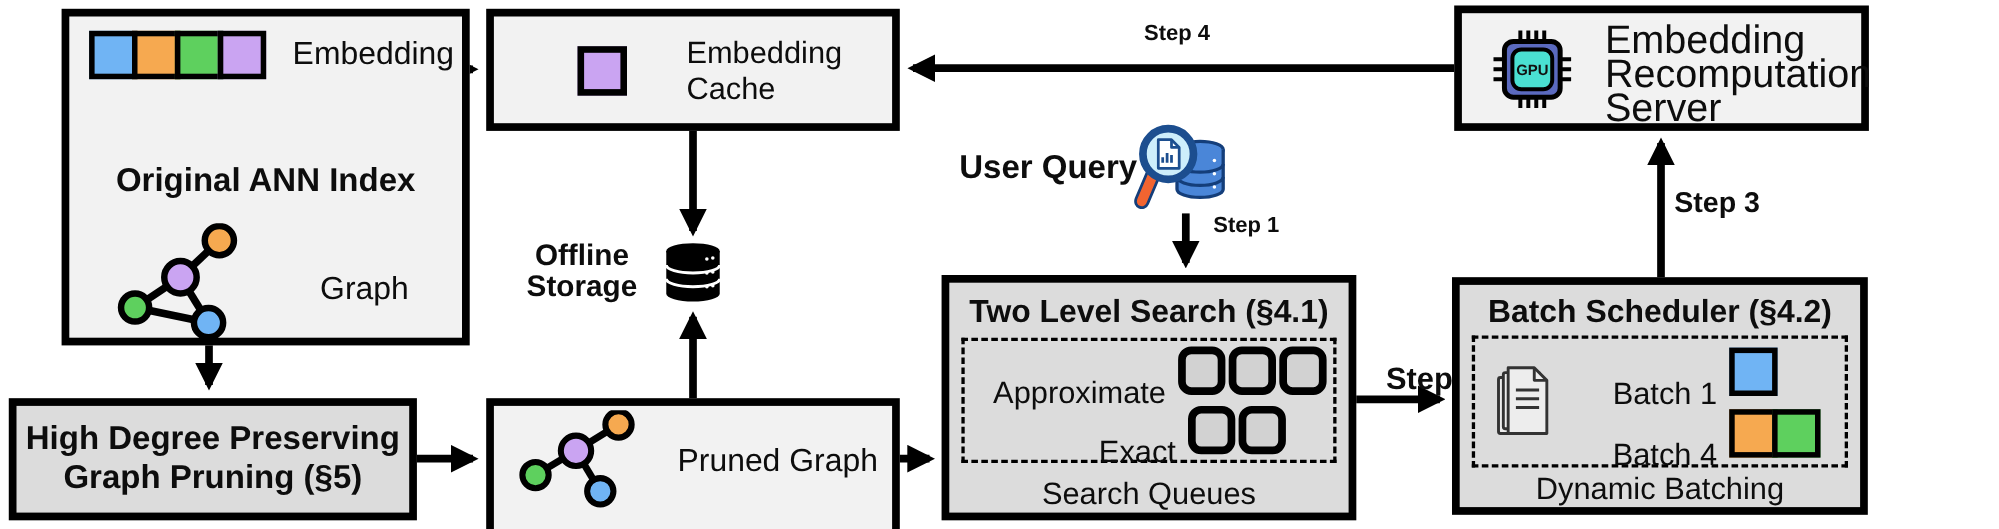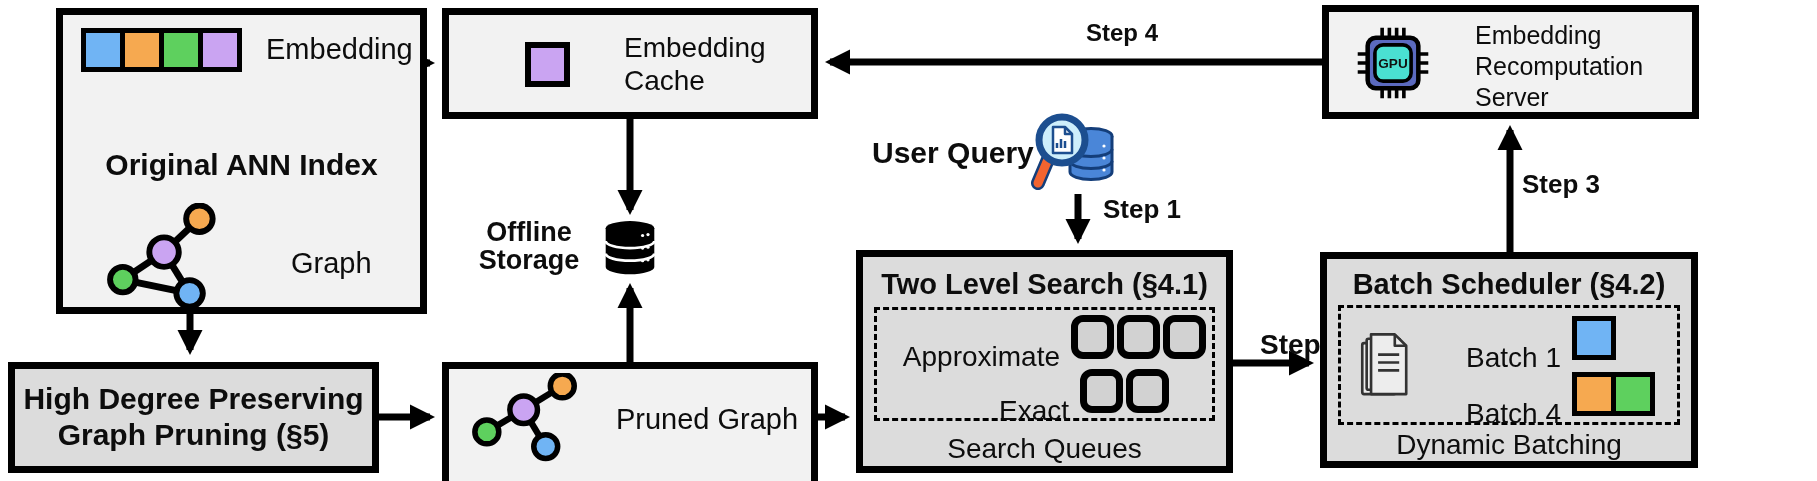--- a/index.html
+++ b/index.html
@@ -127,24 +127,24 @@
         <circle cx="73" cy="60" r="1.6" fill="#fff"></circle>
     </g>
     <line x1="18" y1="47" x2="7" y2="73" stroke="#143e7a" stroke-width="14" stroke-linecap="round"></line>
     <line x1="18" y1="47" x2="7" y2="73" stroke="var(--magnifier-handle)" stroke-width="9" stroke-linecap="round"></line>
     <circle cx="31" cy="30" r="23" fill="var(--magnifier-lens)" stroke="#1c4e8f" stroke-width="7"></circle>
     <path d="M22 17 h12 l7 7 v19 h-19 z" fill="#fff" stroke="#1c4e8f" stroke-width="2.5" stroke-linejoin="round"></path>
     <path d="M34 17 v7 h7" fill="none" stroke="#1c4e8f" stroke-width="2.5" stroke-linejoin="round"></path>
     <path d="M26 38 v-5 M30 38 v-9 M34 38 v-7" stroke="#1c4e8f" stroke-width="2.5"></path>
   </svg>
 
-  <div class="abs bold" style="left:1103px;top:194px;font-size:26px;">Step 1</div>
+  <div class="abs bold" style="left:1103px;top:194px;font-size:20px;">Step 1</div>
   <div class="abs bold" style="left:1260px;top:329px;font-size:28px;">Step 2</div>
   <div class="abs bold" style="left:1522px;top:169px;font-size:26px;">Step 3</div>
-  <div class="abs bold ctr" style="left:1052px;top:19px;width:140px;font-size:24px;">Step 4</div>
+  <div class="abs bold ctr" style="left:1000px;top:19px;width:140px;font-size:20px;">Step 4</div>
 
   <div class="box gray" style="left:856px;top:250px;width:377px;height:223px;padding-left:44px;">
     <div class="abs bold ctr" style="left:0;top:11px;width:100%;font-size:29px;">Two Level Search (§4.1)</div>
     <div class="dashed" style="left:11px;top:50px;width:341px;height:114px;">
       <div class="row-grid" style="top:0;">
         <div class="row-label" style="width:192px;">Approximate</div>
         <div class="slots" style="margin-left:11px;">
           <span class="slot"></span>
           <span class="slot"></span>
           <span class="slot"></span>
@@ -193,21 +193,21 @@
       <g stroke="#000" stroke-width="4">
         <path d="M30 3 v10 M38 3 v10 M46 3 v10 M54 3 v10"></path>
         <path d="M30 71 v10 M38 71 v10 M46 71 v10 M54 71 v10"></path>
         <path d="M3 32 h10 M3 42 h10 M3 52 h10"></path>
         <path d="M71 32 h10 M71 42 h10 M71 52 h10"></path>
       </g>
       <rect x="14" y="14" width="56" height="56" rx="9" fill="var(--gpu-chip-body)" stroke="#000" stroke-width="5"></rect>
       <rect x="22" y="22" width="40" height="40" rx="9" fill="var(--gpu-chip-core)" stroke="#000" stroke-width="4"></rect>
       <text x="42" y="48" text-anchor="middle" font-size="15" font-weight="bold" fill="#111">GPU</text>
     </svg>
-    <div class="abs" style="left:146px;top:8px;width:225px;font-size:25px;line-height:31px;">Embedding Recomputation Server</div>
+    <div class="abs" style="left:130px;top:8px;width:225px;font-size:36px;line-height:31px;">Embedding Recomputation Server</div>
   </div>
 
   <div class="box gray" style="left:8px;top:362px;width:371px;height:111px;">
     <div class="abs bold ctr" style="left:0;top:12px;width:100%;font-size:30px;line-height:36px;">
       <div>High Degree Preserving</div>
       <div>Graph Pruning (§5)</div>
     </div>
   </div>
 
   <div class="box" style="left:442px;top:362px;width:376px;height:140px;">

